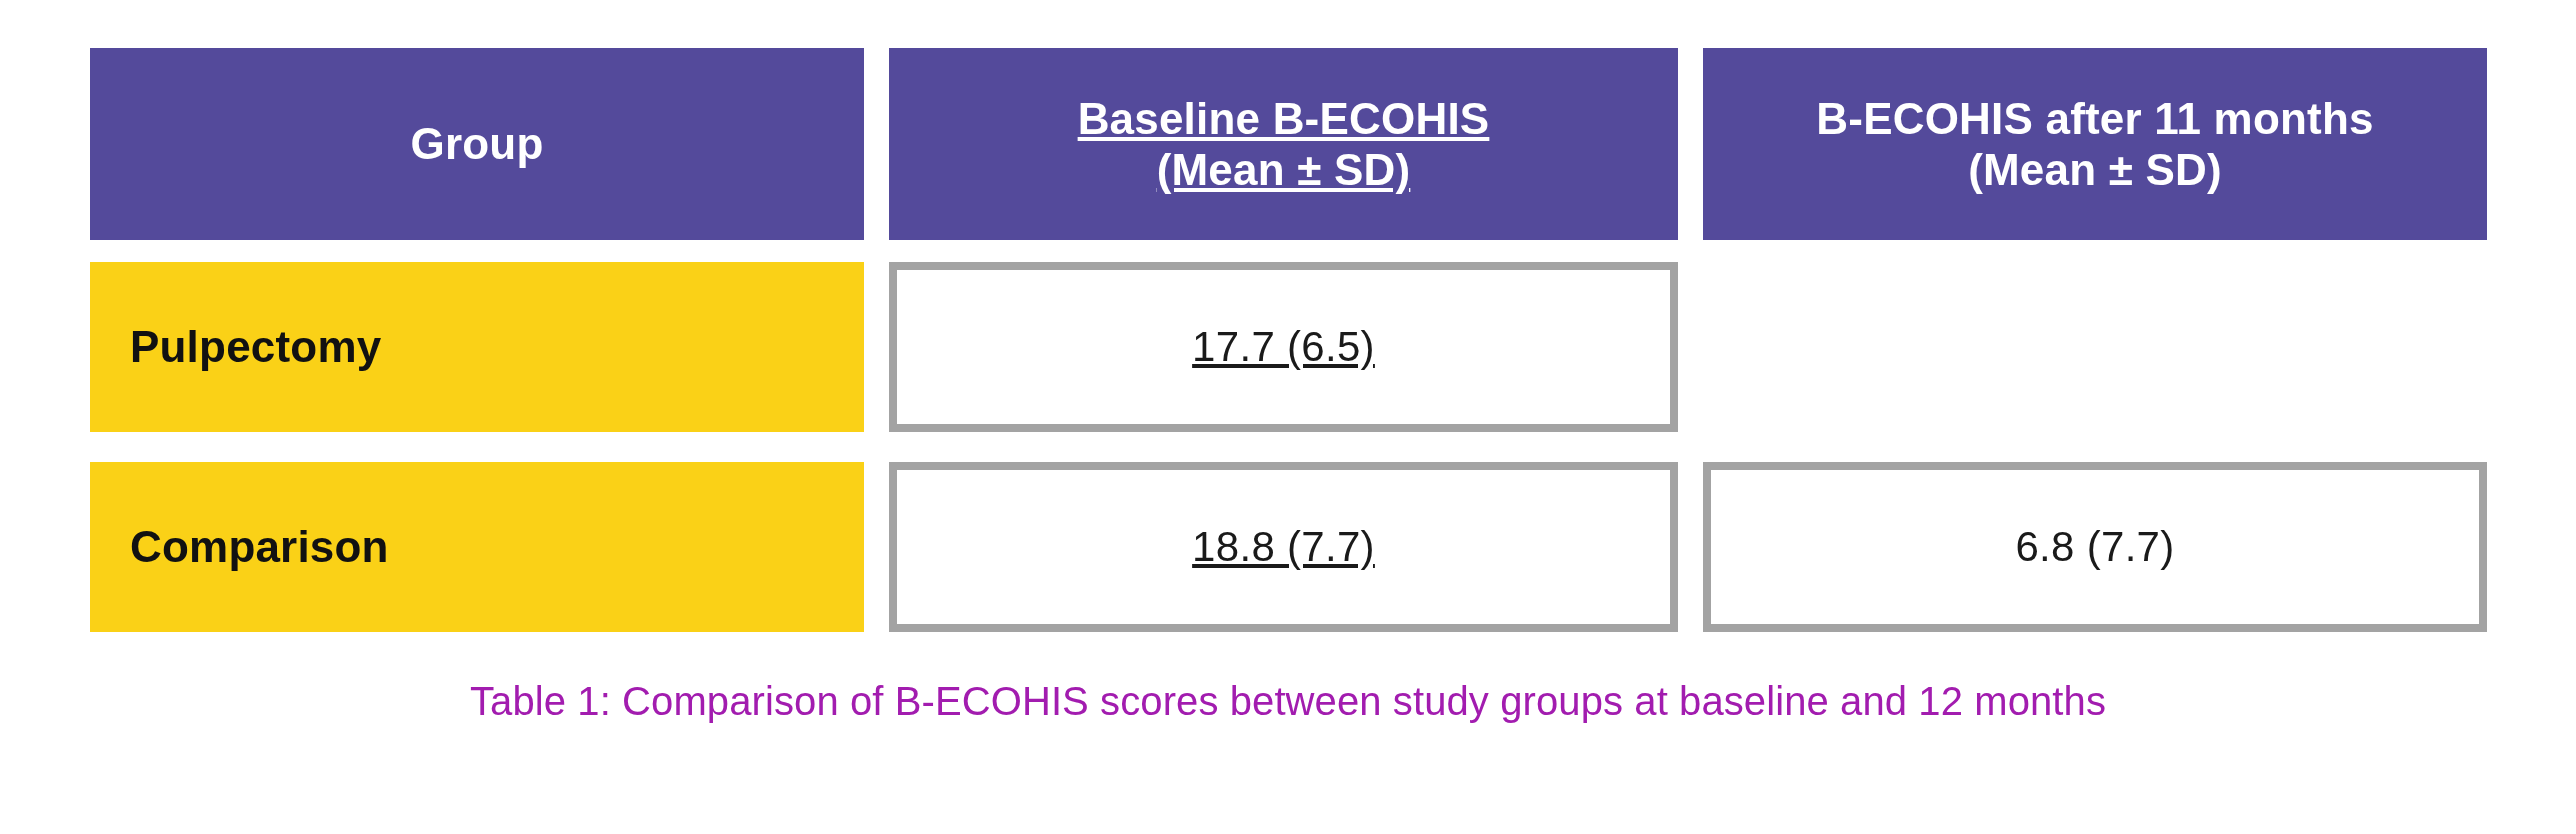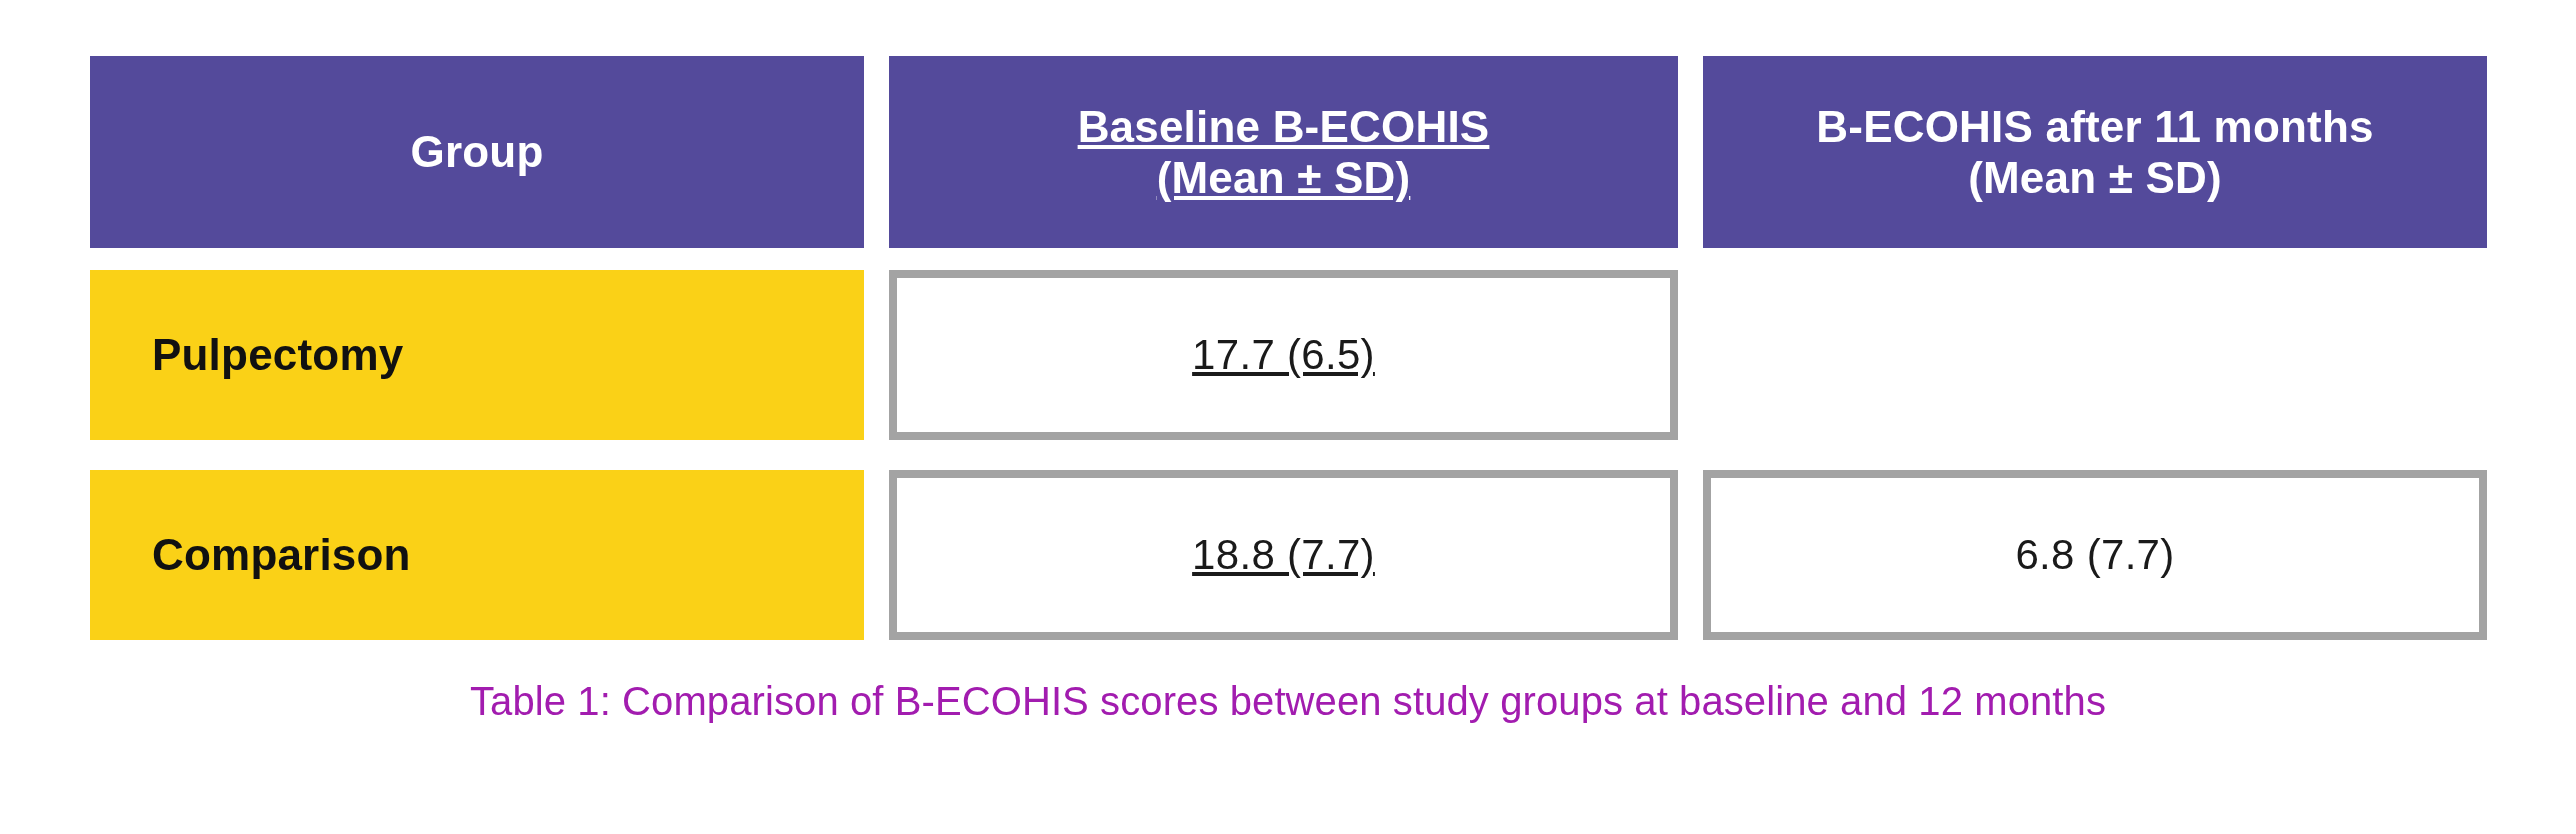--- a/index.html
+++ b/index.html
@@ -21,21 +21,20 @@
     height: 835px;
     background: #ffffff;
     overflow: hidden;
   }
 
   .table-wrap {
     position: absolute;
     left: 90px;
     top: 48px;
     width: 2248px;
-    margin-top: 8px;
   }
 
   .row {
     display: flex;
     width: 100%;
     align-items: stretch;
   }
 
   .row.header-row { height: 192px; }
   .row.data-row   { height: 170px; }
@@ -69,21 +68,21 @@
   .cell.head .hd-line { display: block; }
 
   
   .cell.group-label {
     background: #fad117;
     color: #111111;
     font-weight: bold;
     font-size: 44px;
     justify-content: flex-start;
     text-align: left;
-    padding-left: 62px;
+    padding-left: 40px;
     letter-spacing: 0.2px;
   }
 
   
   .cell.value {
     background: #ffffff;
     border: 8px solid #a3a3a3;
     color: #1a1a1a;
     font-weight: normal;
     font-size: 42px;

